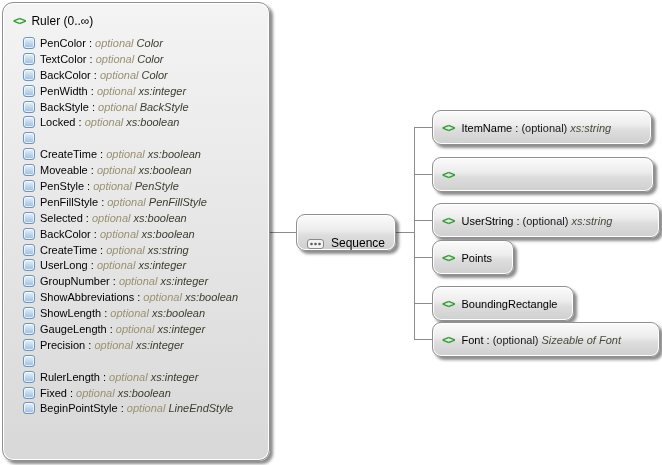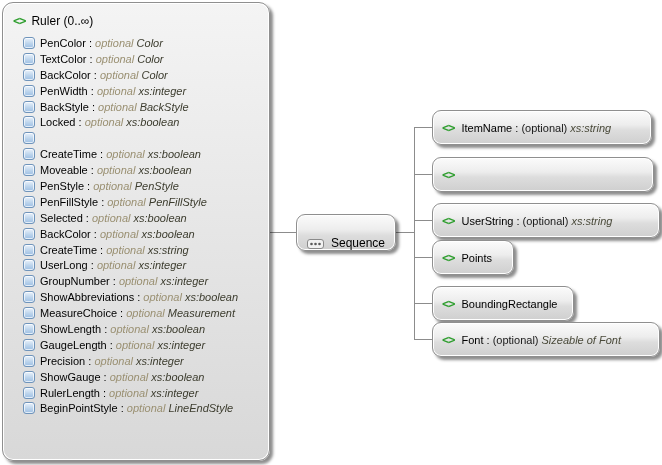--- a/index.html
+++ b/index.html
@@ -177,50 +177,49 @@
         <div class="attr-row">
           <span class="attr-icon"></span>
           <span class="attr-text"><span class="attr-name">GroupNumber</span><span class="attr-sep"> : </span><span class="attr-mod">optional</span><span class="attr-type">xs:integer</span></span>
         </div>
 
         <div class="attr-row">
           <span class="attr-icon"></span>
           <span class="attr-text"><span class="attr-name">ShowAbbreviations</span><span class="attr-sep"> : </span><span class="attr-mod">optional</span><span class="attr-type">xs:boolean</span></span>
         </div>
 
-        <div class="attr-row">
-          <span class="attr-icon"></span>
-          <span class="attr-text"><span class="attr-name">MeasureChoice</span><span class="attr-sep"> : </span><span class="attr-mod">optional</span><span class="attr-type">Measurement</span></span>
-        </div>
 
         <div class="attr-row">
           <span class="attr-icon"></span>
           <span class="attr-text"><span class="attr-name">ShowLength</span><span class="attr-sep"> : </span><span class="attr-mod">optional</span><span class="attr-type">xs:boolean</span></span>
         </div>
 
         <div class="attr-row">
           <span class="attr-icon"></span>
           <span class="attr-text"><span class="attr-name">GaugeLength</span><span class="attr-sep"> : </span><span class="attr-mod">optional</span><span class="attr-type">xs:integer</span></span>
         </div>
 
         <div class="attr-row">
           <span class="attr-icon"></span>
           <span class="attr-text"><span class="attr-name">Precision</span><span class="attr-sep"> : </span><span class="attr-mod">optional</span><span class="attr-type">xs:integer</span></span>
         </div>
 
         <div class="attr-row">
           <span class="attr-icon"></span>
-          <span class="attr-text"><span class="attr-name">ShowGauge</span><span class="attr-sep"> : </span><span class="attr-mod">optional</span><span class="attr-type">xs:boolean</span></span>
         </div>
 
         <div class="attr-row">
           <span class="attr-icon"></span>
           <span class="attr-text"><span class="attr-name">RulerLength</span><span class="attr-sep"> : </span><span class="attr-mod">optional</span><span class="attr-type">xs:integer</span></span>
         </div>
 
+        <div class="attr-row">
+          <span class="attr-icon"></span>
+          <span class="attr-text"><span class="attr-name">Fixed</span><span class="attr-sep"> : </span><span class="attr-mod">optional</span><span class="attr-type">xs:boolean</span></span>
+        </div>
 
         <div class="attr-row">
           <span class="attr-icon"></span>
           <span class="attr-text"><span class="attr-name">BeginPointStyle</span><span class="attr-sep"> : </span><span class="attr-mod">optional</span><span class="attr-type">LineEndStyle</span></span>
         </div>
       </div>
   </div>
 
   <div class="node seq-node">
     <span class="seq-icon">

